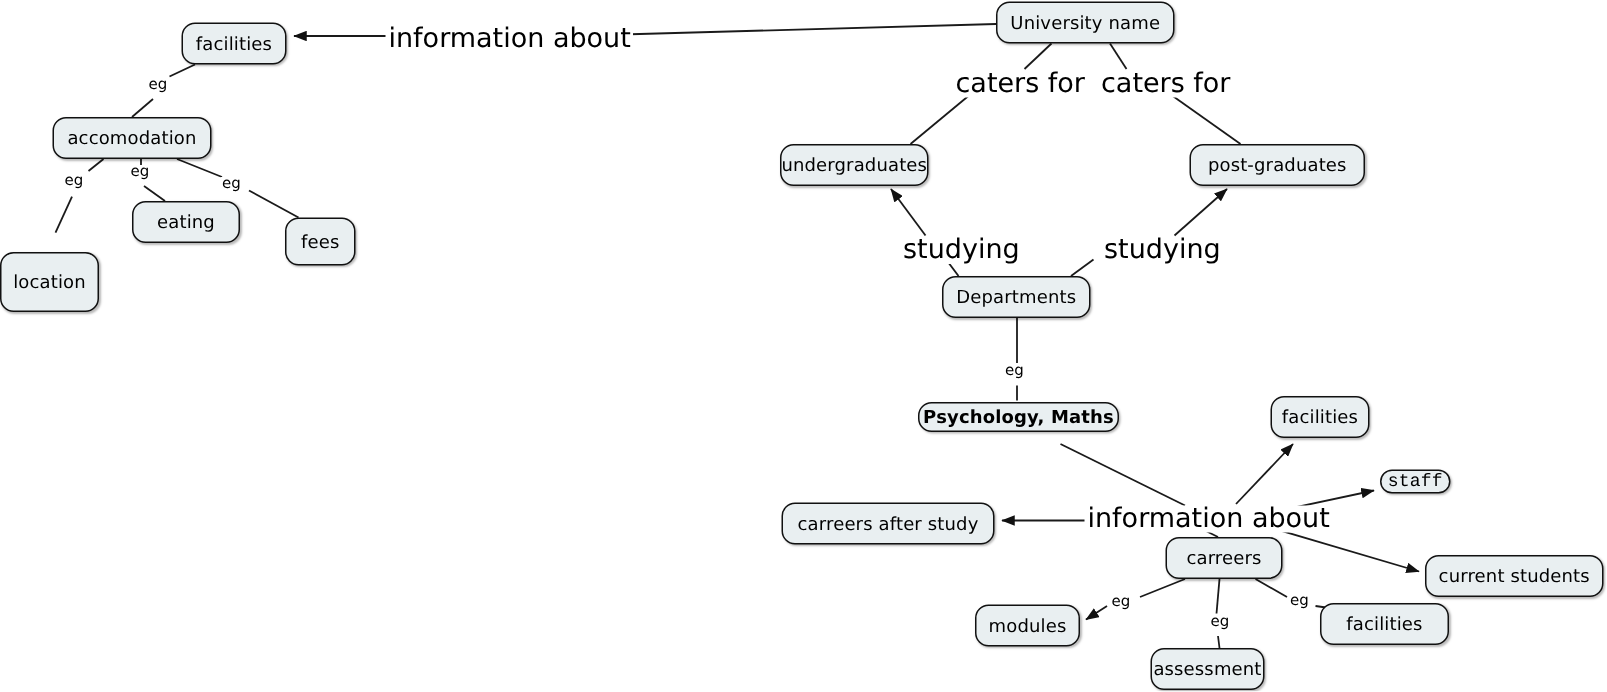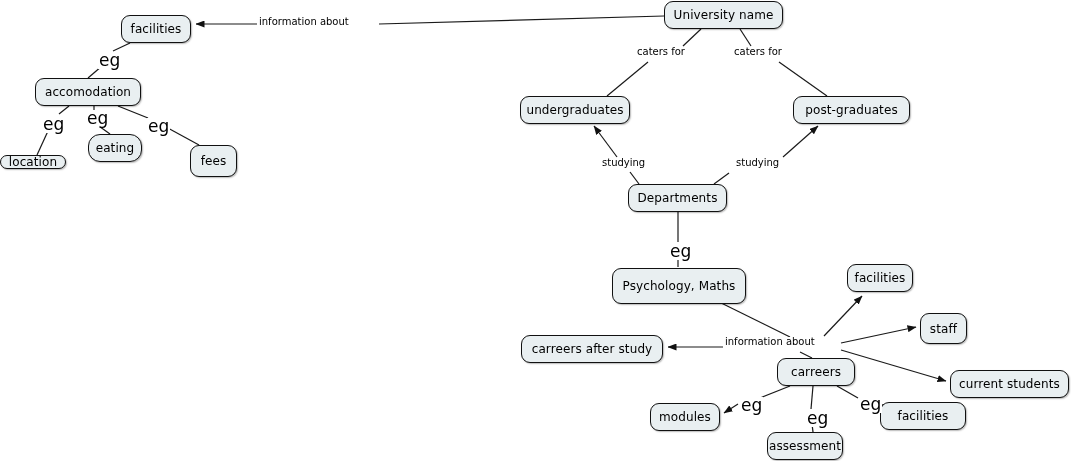--- a/index.html
+++ b/index.html
@@ -34,28 +34,28 @@
     color: #000000;
     font-size: 12px;
     line-height: 1;
     white-space: nowrap;
     letter-spacing: 0.1px;
     box-shadow: 1px 1px 1.5px rgba(0,0,0,0.28);
   }
   .edge-label {
     position: absolute;
     color: #000000;
-    font-size: 10px;
+    font-size: 18px;
     line-height: 1;
     white-space: nowrap;
     background: #ffffff;
     padding: 0 1px;
   }
   .edge-label.small {
-    font-size: 17px;
+    font-size: 10px;
   }
 </style>
 </head>
 <body>
 
 <div id="canvas">
 
   <svg id="edges" viewBox="0 0 1071 461" xmlns="http://www.w3.org/2000/svg">
     <defs>
       <marker id="arrowhead" markerWidth="9" markerHeight="7" refX="8.5" refY="3.5" orient="auto" markerUnits="userSpaceOnUse">
@@ -94,30 +94,30 @@
         <path d="M 813 386 L 811 409" fill="none" stroke="#1a1a1a" stroke-width="1.2"></path>
         <path d="M 812 424 L 813 432" fill="none" stroke="#1a1a1a" stroke-width="1.2"></path>
         <path d="M 837 386 L 858 398" fill="none" stroke="#1a1a1a" stroke-width="1.2"></path>
         <path d="M 877 404 L 884 405" fill="none" stroke="#1a1a1a" stroke-width="1.2"></path>
       </g>
   </svg>
 
   <div id="node-layer">
       <div class="node" style="left: 121px; top: 15px; width: 70px; height: 28px;">facilities</div>
       <div class="node" style="left: 35px; top: 78px; width: 106px; height: 28px;">accomodation</div>
-      <div class="node" style="left: 0px; top: 155px; width: 66px; height: 14px;">location</div>
-      <div class="node" style="left: 88px; top: 134px; width: 54px; height: 28px; border-radius: 12px;">eating</div>
+      <div class="node" style="left: 0px; top: 168px; width: 66px; height: 40px;">location</div>
+      <div class="node" style="left: 88px; top: 134px; width: 72px; height: 28px;">eating</div>
       <div class="node" style="left: 190px; top: 145px; width: 47px; height: 32px;">fees</div>
       <div class="node" style="left: 664px; top: 1px; width: 119px; height: 28px;">University name</div>
-      <div class="node" style="left: 520px; top: 96px; width: 110px; height: 28px;">undergraduates</div>
+      <div class="node" style="left: 520px; top: 96px; width: 99px; height: 28px;">undergraduates</div>
       <div class="node" style="left: 793px; top: 96px; width: 117px; height: 28px;">post-graduates</div>
       <div class="node" style="left: 628px; top: 184px; width: 99px; height: 28px;">Departments</div>
-      <div class="node" style="left: 612px; top: 268px; width: 134px; height: 36px;">Psychology, Maths</div>
+      <div class="node" style="left: 612px; top: 268px; width: 134px; height: 20px; font-weight: bold;">Psychology, Maths</div>
       <div class="node" style="left: 847px; top: 264px; width: 66px; height: 28px;">facilities</div>
-      <div class="node" style="left: 920px; top: 313px; width: 47px; height: 31px;">staff</div>
+      <div class="node" style="left: 920px; top: 313px; width: 47px; height: 16px; font-family: Liberation Mono, monospace;">staff</div>
       <div class="node" style="left: 950px; top: 370px; width: 119px; height: 28px;">current students</div>
       <div class="node" style="left: 521px; top: 335px; width: 142px; height: 28px;">carreers after study</div>
       <div class="node" style="left: 777px; top: 358px; width: 78px; height: 28px;">carreers</div>
       <div class="node" style="left: 650px; top: 403px; width: 70px; height: 28px;">modules</div>
       <div class="node" style="left: 767px; top: 432px; width: 76px; height: 28px;">assessment</div>
       <div class="node" style="left: 880px; top: 402px; width: 86px; height: 28px;">facilities</div>
     </div>
   <div id="label-layer">
       <div class="edge-label" style="left: 258px; top: 17px;">information about</div>
       <div class="edge-label small" style="left: 98px; top: 52px;">eg</div>

